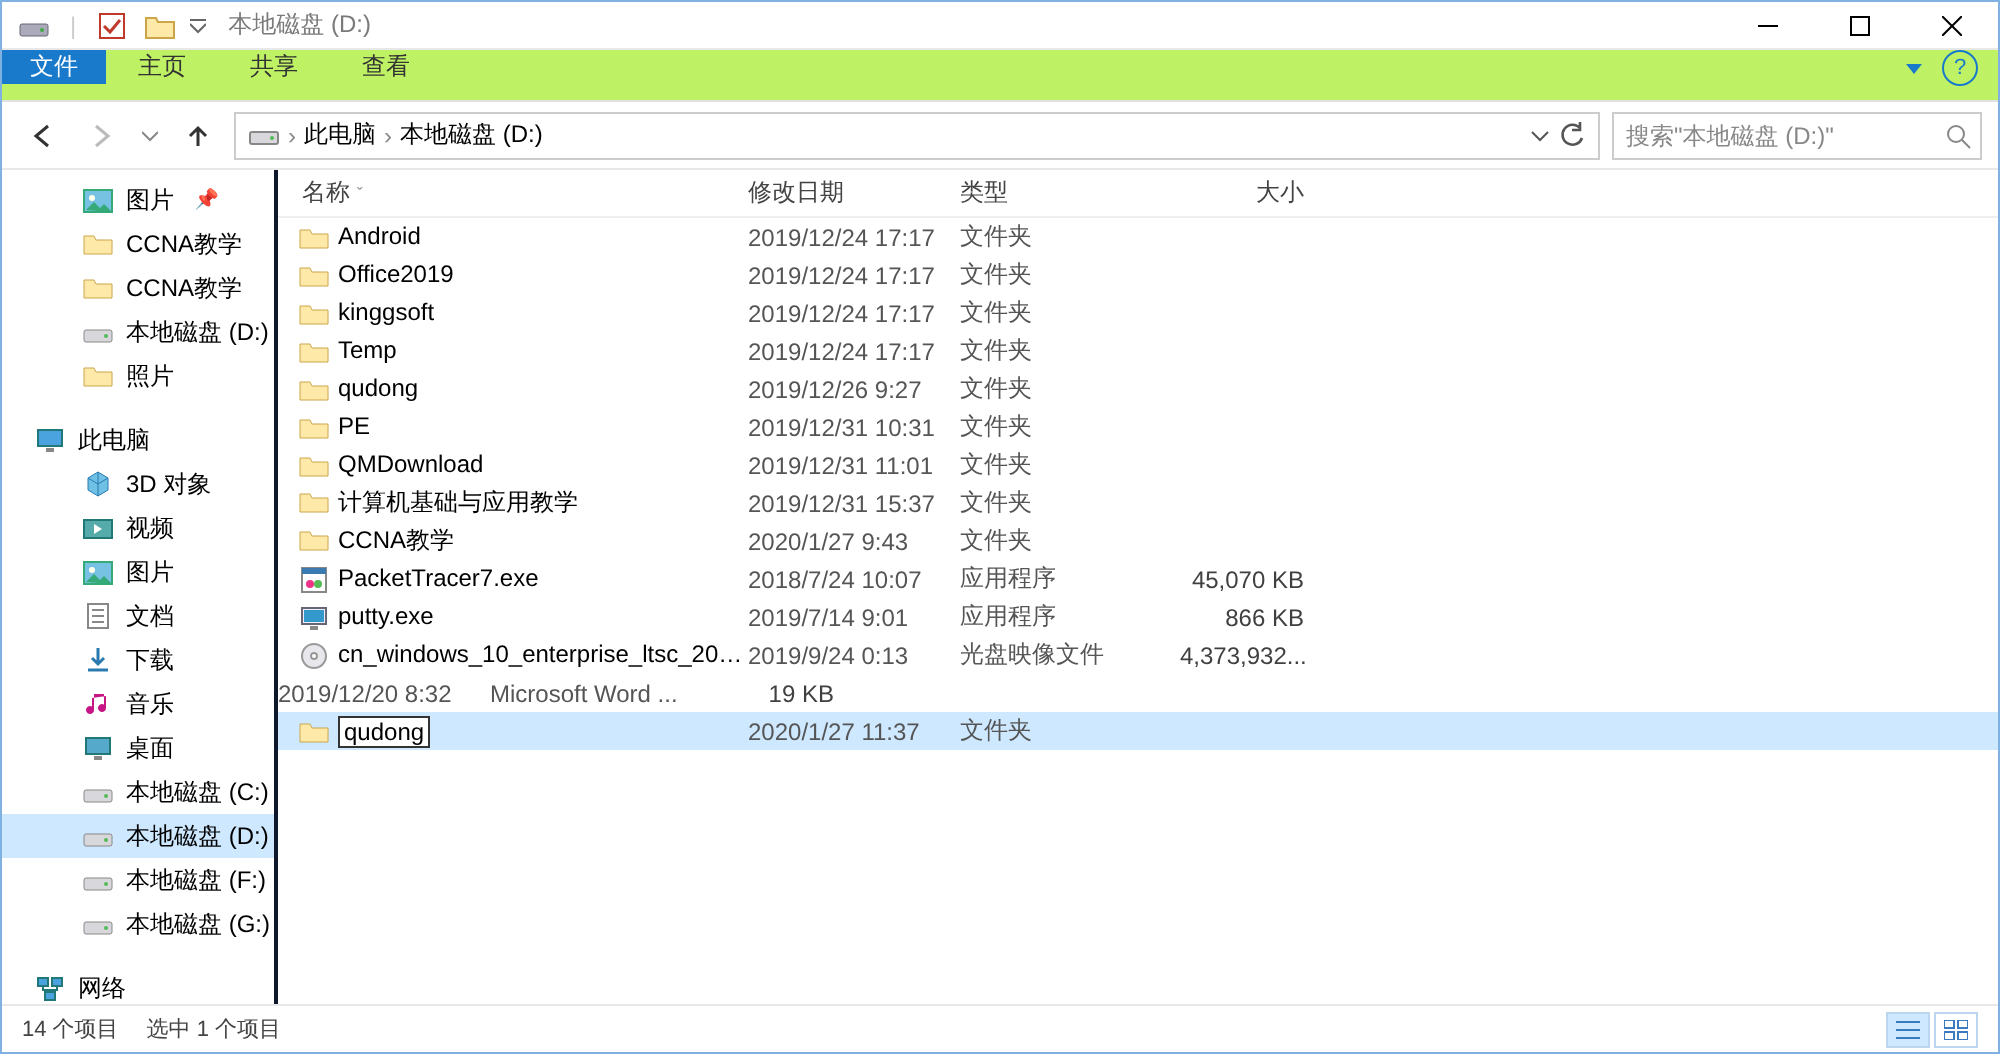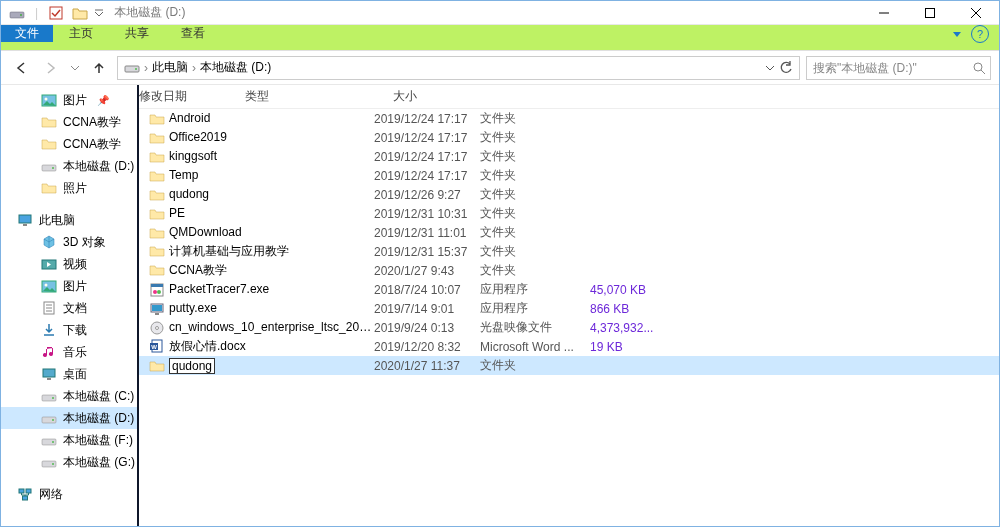--- a/index.html
+++ b/index.html
@@ -54,21 +54,21 @@
   .col-name{width:235px;padding-left:12px}
   .col-date{width:106px}
   .col-type{width:110px}
   .col-size{width:70px;text-align:right;padding-right:8px}
   .rows{flex:1;overflow:auto}
   .row{height:19px;display:flex;align-items:center}
   .row.selected{background:#cde8ff}
   .cell-name{width:235px;padding-left:10px;display:flex;gap:4px;white-space:nowrap;overflow:hidden;text-overflow:ellipsis}
   .cell-date{width:106px;color:#555}
   .cell-type{width:110px;color:#555;white-space:nowrap;overflow:hidden;text-overflow:ellipsis}
-  .cell-size{width:70px;color:#6d28d9;padding-right:8px}
+  .cell-size{width:70px;text-align:right;color:#404040;padding-right:8px}
   .fname{overflow:hidden;text-overflow:ellipsis}
   .rename{border:1px solid #333;background:#fff;padding:0 2px;height:16px;line-height:14px}
 
   
   .status{height:24px;border-top:1px solid #e8e8e8;display:flex;align-items:center;padding:0 10px;font-size:11px;color:#444}
   .status-right{margin-left:auto;display:flex;gap:2px}
   .viewbtn{width:22px;height:18px;border:1px solid #bcd6ef;display:flex;align-items:center;justify-content:center;color:#3b7bbf}
   .viewbtn.active{background:#cde8ff}
 
   
@@ -361,20 +361,21 @@
               <rect x="5.5" y="10" width="5" height="4" fill="#4aa3df" stroke="#277"></rect>
               <path d="M4.5 7v2h7V7M8 9v1" fill="none" stroke="#277"></path>
             </svg>
           </span>
           <span>网络</span>
         </div>
       </div>
 
     <div class="listpane">
       <div class="cols">
+        <div class="col-name"><span>名称</span> <span style="color:#888;font-size:9px">ˇ</span></div>
         <div class="col-date">修改日期</div>
         <div class="col-type">类型</div>
         <div class="col-size">大小</div>
       </div>
       <div class="rows" id="rows">
           <div class="row">
       <div class="cell-name">
               <span class="ic">
                 <svg width="16" height="16">
                   <path d="M1 4h5l1 2h8v7H1z" fill="#ffe9a8" stroke="#caa648" stroke-width="0.5"></path>
@@ -529,30 +530,20 @@
                   <circle cx="8" cy="8" r="1.5" fill="#fff" stroke="#999"></circle>
                 </svg>
               </span>
               <span class="fname">cn_windows_10_enterprise_ltsc_2019_...</span>
             </div>
       <div class="cell-date">2019/9/24 0:13</div>
       <div class="cell-type">光盘映像文件</div>
       <div class="cell-size">4,373,932...</div>
     </div>
           <div class="row">
-      <div class="cell-name">
-              <span class="ic">
-                <svg width="16" height="16">
-                  <rect x="3" y="2" width="10" height="12" fill="#fff" stroke="#2b579a"></rect>
-                  <rect x="1" y="5" width="8" height="7" fill="#2b579a"></rect>
-                  <text x="5" y="11" font-size="6" fill="#fff" text-anchor="middle" font-weight="bold">W</text>
-                </svg>
-              </span>
-              <span class="fname">放假心情.docx</span>
-            </div>
       <div class="cell-date">2019/12/20 8:32</div>
       <div class="cell-type">Microsoft Word ...</div>
       <div class="cell-size">19 KB</div>
     </div>
           <div class="row selected">
       <div class="cell-name">
               <span class="ic">
                 <svg width="16" height="16">
                   <path d="M1 4h5l1 2h8v7H1z" fill="#ffe9a8" stroke="#caa648" stroke-width="0.5"></path>
                 </svg>
@@ -560,14 +551,36 @@
               <span class="rename">qudong</span>
             </div>
       <div class="cell-date">2020/1/27 11:37</div>
       <div class="cell-type">文件夹</div>
       <div class="cell-size"></div>
     </div>
         </div>
     </div>
   </div>
 
+  <div class="status">
+    <span>14 个项目</span>
+    <span style="width:14px"></span>
+    <span>选中 1 个项目</span>
+    <div class="status-right">
+      <div class="viewbtn active">
+          <svg width="12" height="10">
+            <line x1="0" y1="1" x2="12" y2="1" stroke="#3b7bbf"></line>
+            <line x1="0" y1="5" x2="12" y2="5" stroke="#3b7bbf"></line>
+            <line x1="0" y1="9" x2="12" y2="9" stroke="#3b7bbf"></line>
+          </svg>
+        </div>
+      <div class="viewbtn">
+          <svg width="12" height="10">
+            <rect x="0" y="0" width="5" height="4" fill="none" stroke="#3b7bbf"></rect>
+            <rect x="7" y="0" width="5" height="4" fill="none" stroke="#3b7bbf"></rect>
+            <rect x="0" y="6" width="5" height="4" fill="none" stroke="#3b7bbf"></rect>
+            <rect x="7" y="6" width="5" height="4" fill="none" stroke="#3b7bbf"></rect>
+          </svg>
+        </div>
+    </div>
+  </div>
 
 </div>
 
 </body></html>

